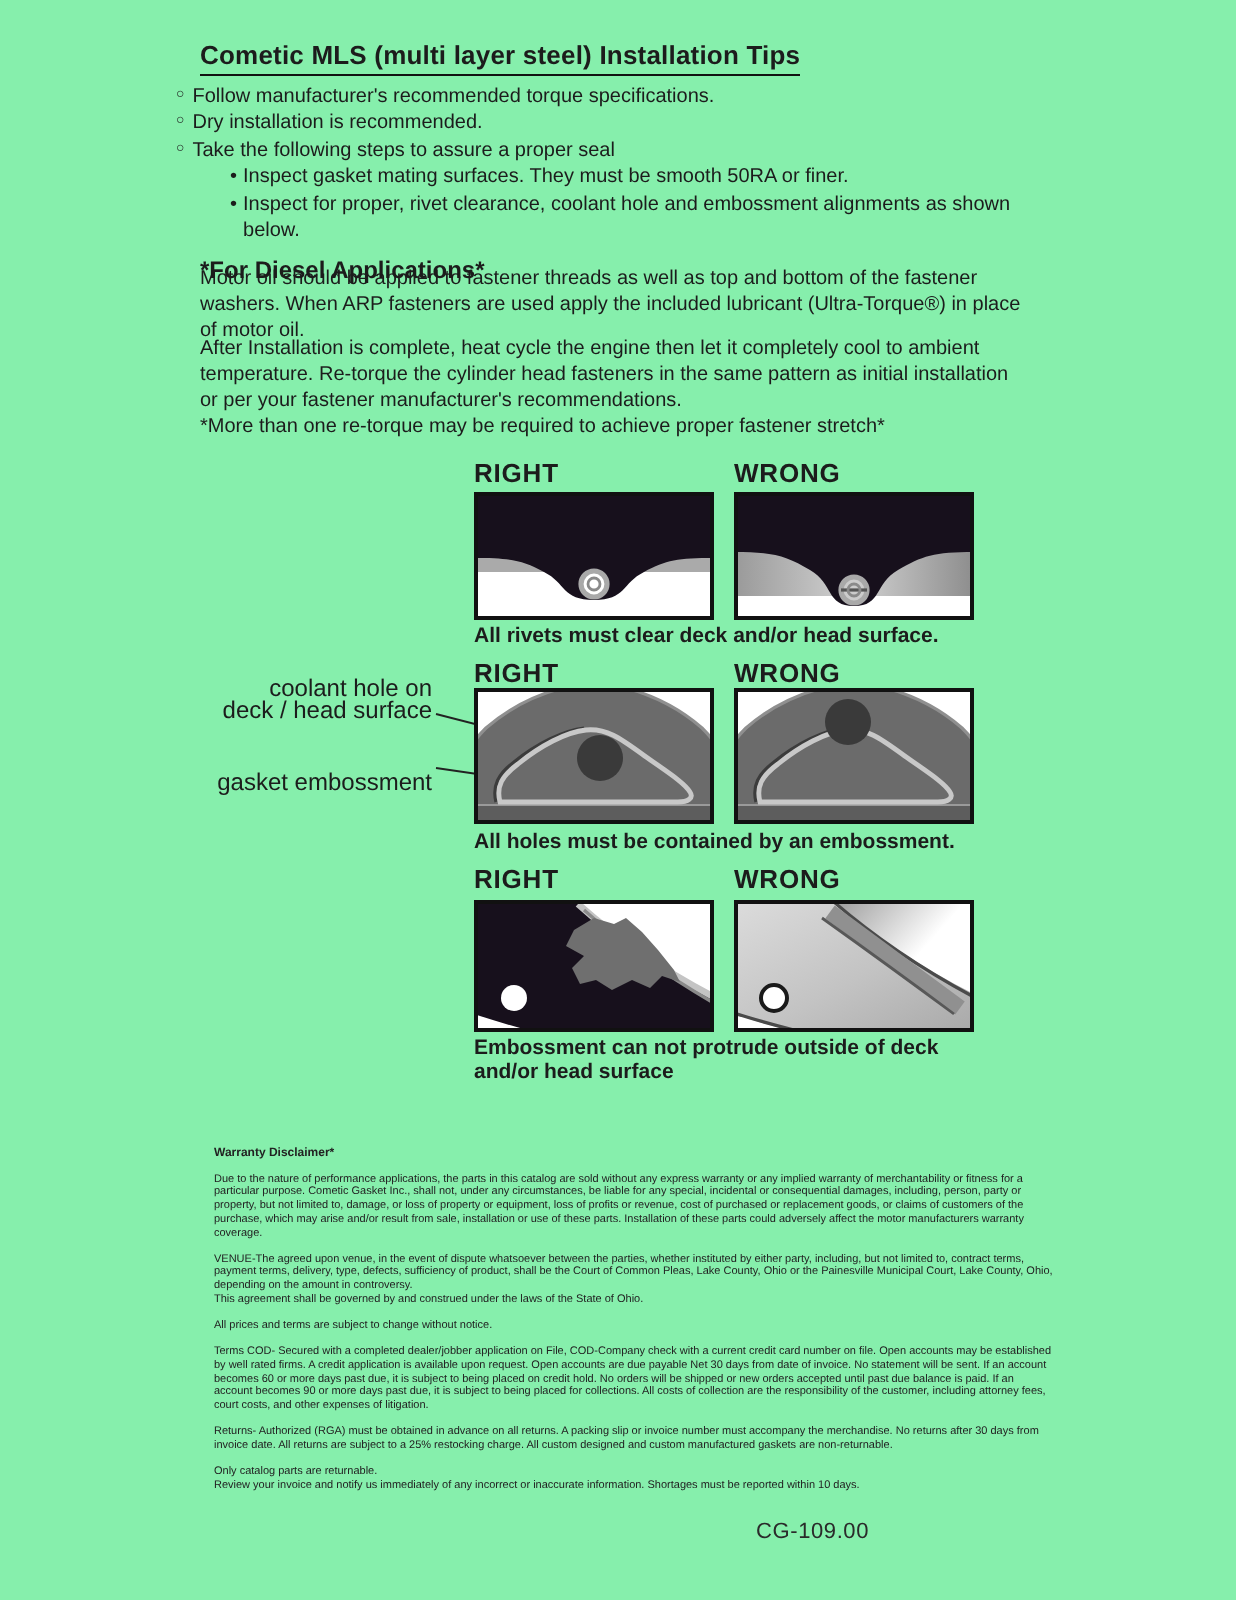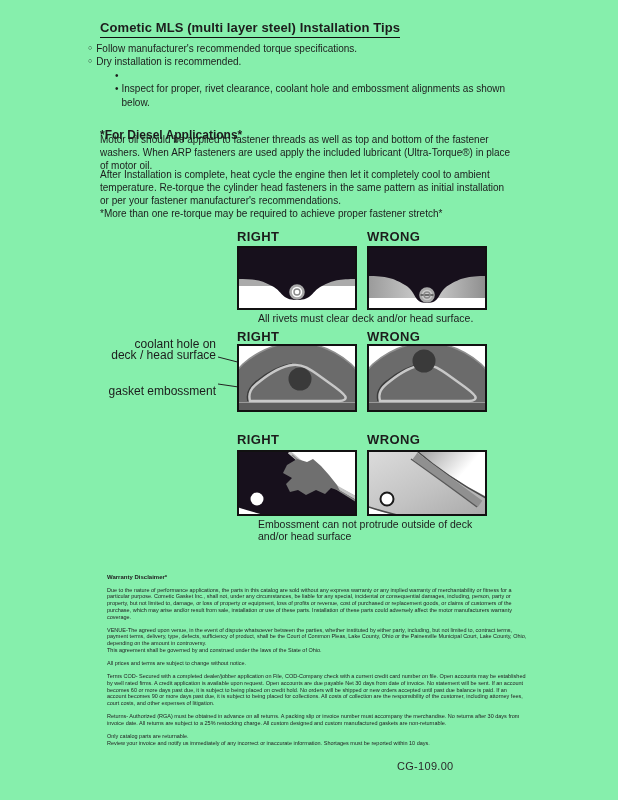--- a/index.html
+++ b/index.html
@@ -19,50 +19,55 @@
   .sub{margin-left:27px;}
   .sb-mark{font-size:10px;margin-right:3px;}
   
   .diesel-h{left:100px;top:128px;font-size:12px;font-weight:bold;}
   .para{left:100px;width:414px;font-size:10px;line-height:13px;}
   .p1{top:133px;}
   .p2{top:168px;}
   .note{top:207px;}
   
   .dg-label{width:120px;font-size:13px;font-weight:bold;letter-spacing:0.4px;}
-  .cap{font-size:10.5px;font-weight:normal;line-height:12px;margin-left:21px;}
+  .cap{font-size:10.5px;font-weight:bold;line-height:12px;}
   .panel{display:block;}
   
   .callout{font-size:12px;line-height:10.8px;text-align:right;width:122px;}
   
   .legal{left:107px;top:574px;width:420px;font-size:5.5px;line-height:6.7px;color:#222;}
   .legal h3{margin:0 0 6px 0;font-size:6px;font-weight:bold;}
   .legal p{margin:0 0 6.5px 0;white-space:pre-line;}
   
-  .pagenum{left:397px;top:760px;font-size:11px;color:#2a2a2a;letter-spacing:0.3px;}
+  .pagenum{left:378px;top:760px;font-size:11px;color:#2a2a2a;letter-spacing:0.3px;}
 </style>
 </head>
 <body>
 
 <div class="page">
 
   <div class="abs title">Cometic MLS (multi layer steel) Installation Tips</div>
 
   <div class="abs bullets">
     <div class="b-row">
       <span class="b-mark">○</span>
       <span>Follow manufacturer's recommended torque specifications.</span>
     </div>
     <div class="b-row">
       <span class="b-mark">○</span>
       <span>Dry installation is recommended.</span>
     </div>
+    <div class="b-row">
+      <span class="b-mark">○</span>
+      <span>Take the following steps to assure a proper seal</span>
+    </div>
     <div class="sub">
       <div class="b-row">
         <span class="sb-mark">•</span>
+        <span>Inspect gasket mating surfaces.  They must be smooth 50RA or finer.</span>
       </div>
       <div class="b-row">
         <span class="sb-mark">•</span>
         <span>Inspect for proper, rivet clearance, coolant hole and embossment alignments as shown below.</span>
       </div>
     </div>
   </div>
 
   <div class="abs diesel-h">*For Diesel Applications*</div>
   <div class="abs para p2">After Installation is complete, heat cycle the engine then let it completely cool to ambient temperature. Re-torque the cylinder head fasteners in the same pattern as initial installation or per your fastener manufacturer's recommendations.</div>
@@ -137,20 +142,21 @@
     <path d="M44,0 Q22,6 6,20 Q2,24 0,27" fill="none" stroke="#8f8f8f" stroke-width="1.6"></path>
     <path d="M76,0 Q98,6 114,20 Q118,24 120,27" fill="none" stroke="#8f8f8f" stroke-width="1.6"></path>
     <rect x="1" y="59" width="118" height="8" fill="#5d5d5d"></rect>
     <line x1="1" y1="58.5" x2="119" y2="58.5" stroke="#9a9a9a" stroke-width="1"></line>
     <path d="M11,57 C9,49 12,43 20,37 C31,28 45,21 55,20" fill="none" stroke="#3c3c3c" stroke-width="1.6"></path>
     <path d="M13,57 C11,49 14,44 22,38 C33,29 46,22 56,21 C66,20 73,25 84,33 C95,41 105,47 108,52 C110,55 107,57 102,57 L17,57 C14,57 13,57 13,57 Z" fill="none" stroke="#c8c8c8" stroke-width="2.4"></path>
     <circle cx="57" cy="17" r="11.5" fill="#3a3a3a"></circle>
     <rect x="1" y="1" width="118" height="66" fill="none" stroke="#111111" stroke-width="2"></rect>
   </svg>
 
+  <div class="abs cap" style="left:237px;top:415px;">All holes must be contained by an embossment.</div>
 
   <div class="abs dg-label" style="left:237px;top:432px;">RIGHT</div>
   <div class="abs dg-label" style="left:367px;top:432px;">WRONG</div>
 
   <svg class="abs panel" style="left:237px;top:450px;" width="120" height="66" viewBox="0 0 120 66">
     <rect x="0" y="0" width="120" height="66" fill="#ffffff"></rect>
     <path d="M0,0 H50 Q80,27 120,47 V66 H30 Q12,61 0,57 Z" fill="#17101c"></path>
     <path d="M52,2 Q81,28 119,48" fill="none" stroke="#c4c4c4" stroke-width="3.4"></path>
     <path d="M55,5 Q83,30 119,51" fill="none" stroke="#8a8a8a" stroke-width="1.6"></path>
     <path d="M50,15 L60,9 L70,12 L76,9 L84,16 L92,25 L100,35 L103,41 L94,38 L88,44 L79,40 L69,45 L61,40 L53,42 L49,34 L55,28 L46,23 Z" fill="#6f6f6f"></path>

